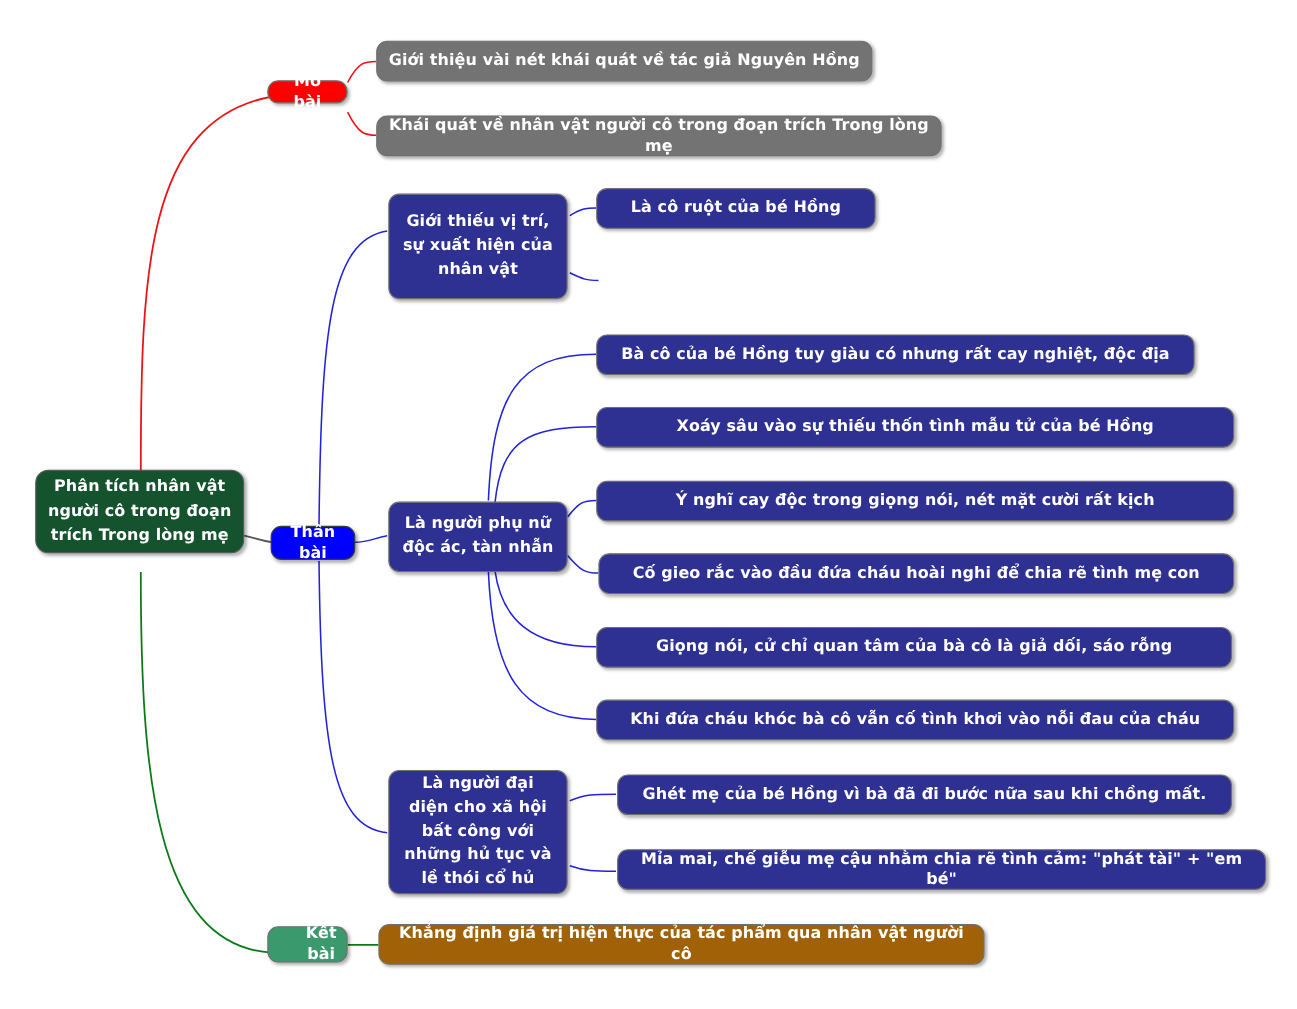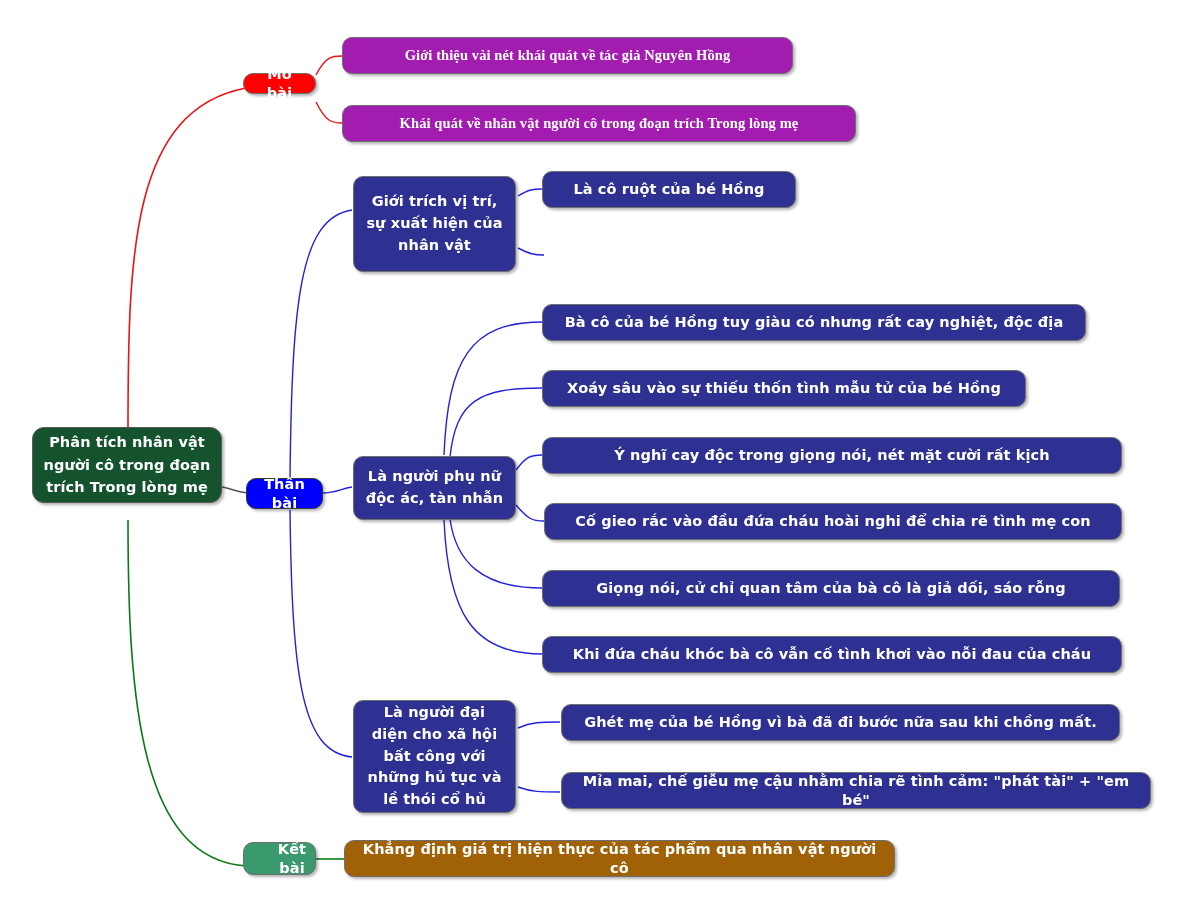--- a/index.html
+++ b/index.html
@@ -41,21 +41,21 @@
   .node-root{
     background:#14532d;
     border-color:#5a5a5a;
     font-size:14.5px;
     border-radius:12px;
     line-height:1.55;
   }
   .node-l1-red{ background:#ff0000; border-color:#6f6f6f; font-size:14.5px;}
   .node-l1-blue{ background:#0000ff; border-color:#3a3a3a; font-size:14.5px;}
   .node-l1-green{ background:#3a9a6e; border-color:#6f6f6f; font-size:14.5px;padding-left:35px;}
-  .node-dark-red{ background:#a21caf; border-color:#6f6f6f; font-size:14.5px;font-family:Liberation Serif, serif;}
+  .node-dark-red{ background:#737373; border-color:#6f6f6f; font-size:14.5px;}
   .node-navy{ background:#2e3192; border-color:#6f6f6f; font-size:14.5px;}
   .node-green{ background:#a16207; border-color:#6f6f6f; font-size:14.5px;}
   .node-mid{ font-size:14.5px; line-height:1.5;}
 </style>
 </head>
 <body>
 
 <div id="canvas">
 
   <svg id="edges" viewBox="0 0 1179 917" xmlns="http://www.w3.org/2000/svg">
@@ -103,37 +103,37 @@
 
   <div class="node node-dark-red" style="left:342px; top:105px; width:514px; height:37px;">
     <span>Khái quát về nhân vật người cô trong đoạn trích Trong lòng mẹ</span>
   </div>
 
   <div class="node node-l1-blue" style="left:246px; top:478px; width:77px; height:31px;">
     <span>Thân bài</span>
   </div>
 
   <div class="node node-navy node-mid" style="left:353px; top:176px; width:163px; height:96px;">
-    <span>Giới trích vị trí, sự xuất hiện của nhân vật</span>
+    <span>Giới thiếu vị trí, sự xuất hiện của nhân vật</span>
   </div>
 
   <div class="node node-navy" style="left:542px; top:171px; width:254px; height:37px;">
     <span>Là cô ruột của bé Hồng</span>
   </div>
 
 
   <div class="node node-navy node-mid" style="left:353px; top:456px; width:163px; height:64px;">
     <span>Là người phụ nữ độc ác, tàn nhẫn</span>
   </div>
 
   <div class="node node-navy" style="left:542px; top:304px; width:544px; height:37px;">
     <span>Bà cô của bé Hồng tuy giàu có nhưng rất cay nghiệt, độc địa</span>
   </div>
 
-  <div class="node node-navy" style="left:542px; top:370px; width:484px; height:37px;">
+  <div class="node node-navy" style="left:542px; top:370px; width:580px; height:37px;">
     <span>Xoáy sâu vào sự thiếu thốn tình mẫu tử của bé Hồng</span>
   </div>
 
   <div class="node node-navy" style="left:542px; top:437px; width:580px; height:37px;">
     <span>Ý nghĩ cay độc trong giọng nói, nét mặt cười rất kịch</span>
   </div>
 
   <div class="node node-navy" style="left:544px; top:503px; width:578px; height:37px;">
     <span>Cố gieo rắc vào đầu đứa cháu hoài nghi để chia rẽ tình mẹ con</span>
   </div>

